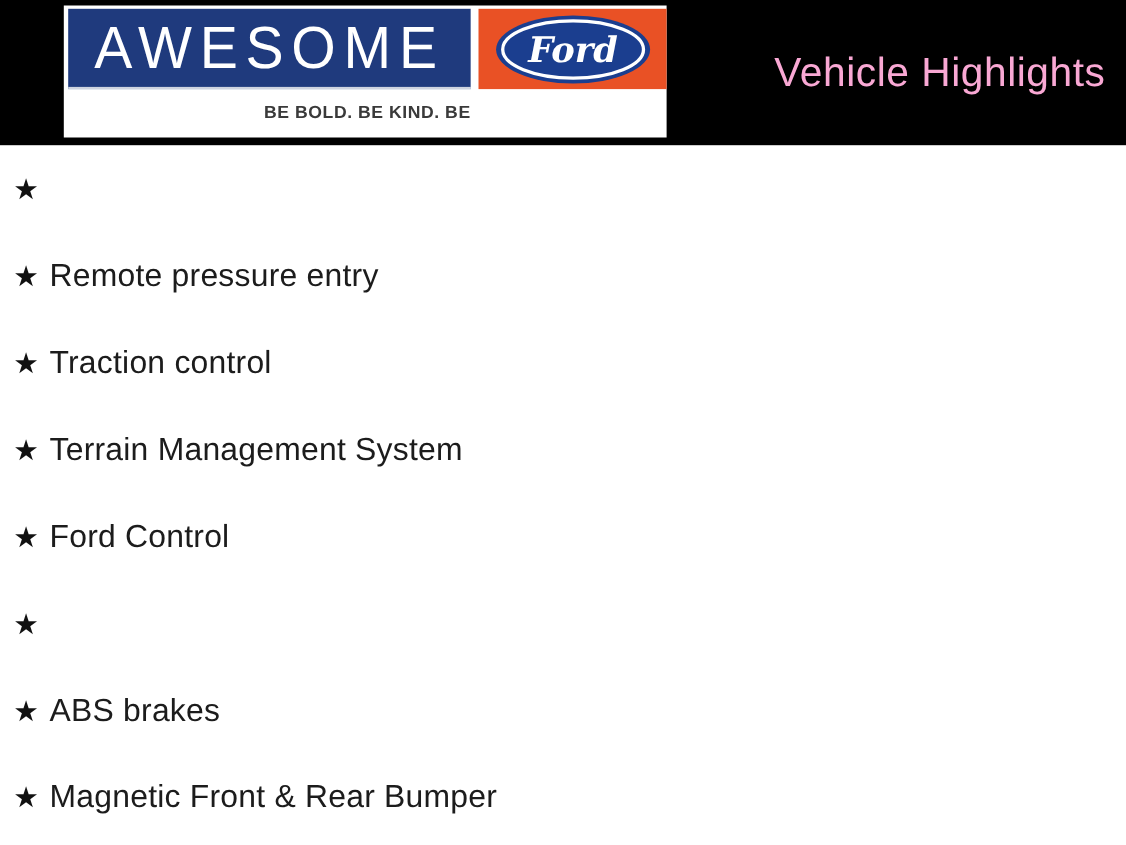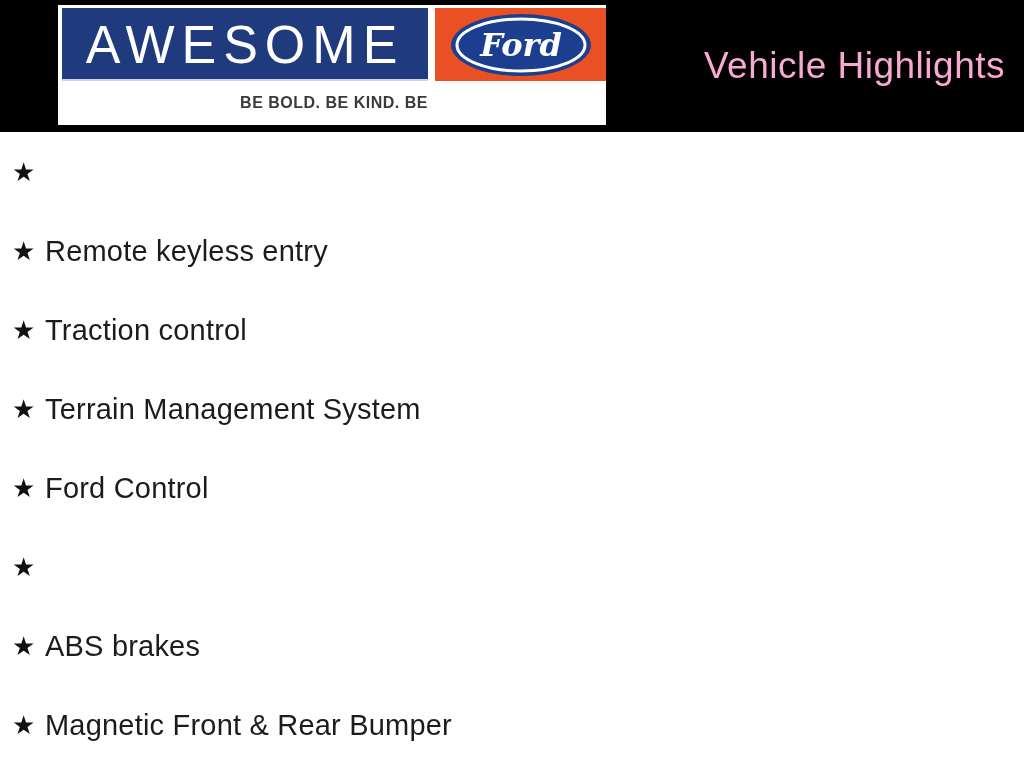--- a/index.html
+++ b/index.html
@@ -170,21 +170,21 @@
   <div class="header-title">Vehicle Highlights</div>
 </div>
 
 <div class="highlights">
   <ul class="highlights-list">
       <li>
         <span class="star">★</span>
       </li>
       <li>
         <span class="star">★</span>
-        <span class="item-text">Remote keyless entry</span>
+        <span class="item-text">Remote pressure entry</span>
       </li>
       <li>
         <span class="star">★</span>
         <span class="item-text">Traction control</span>
       </li>
       <li>
         <span class="star">★</span>
         <span class="item-text">Terrain Management System</span>
       </li>
       <li>

